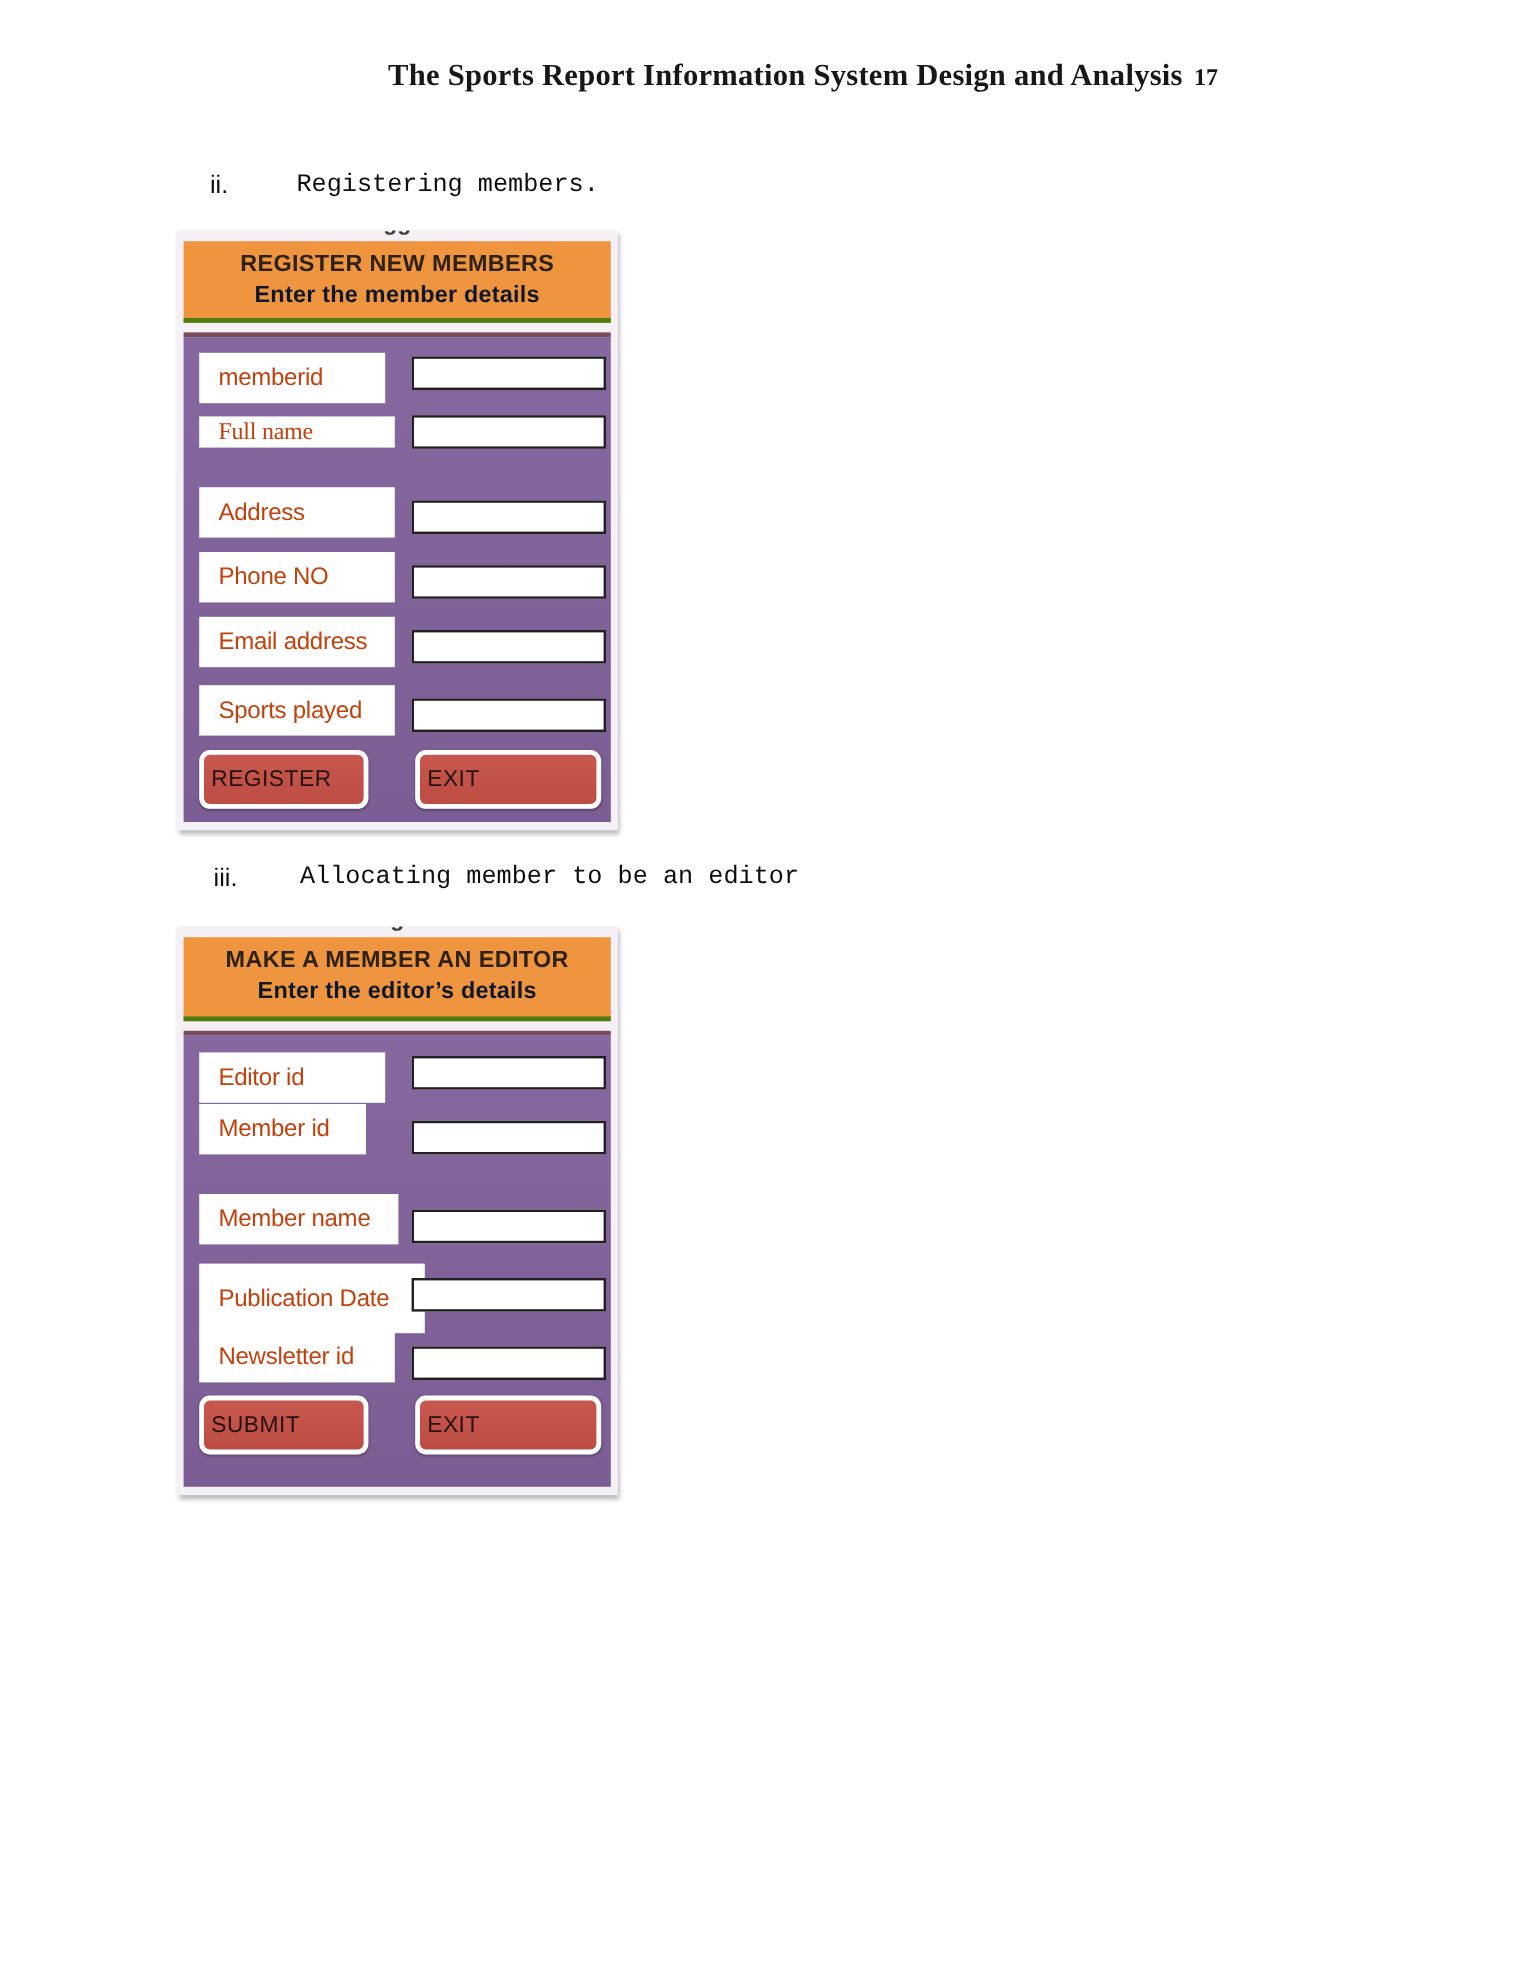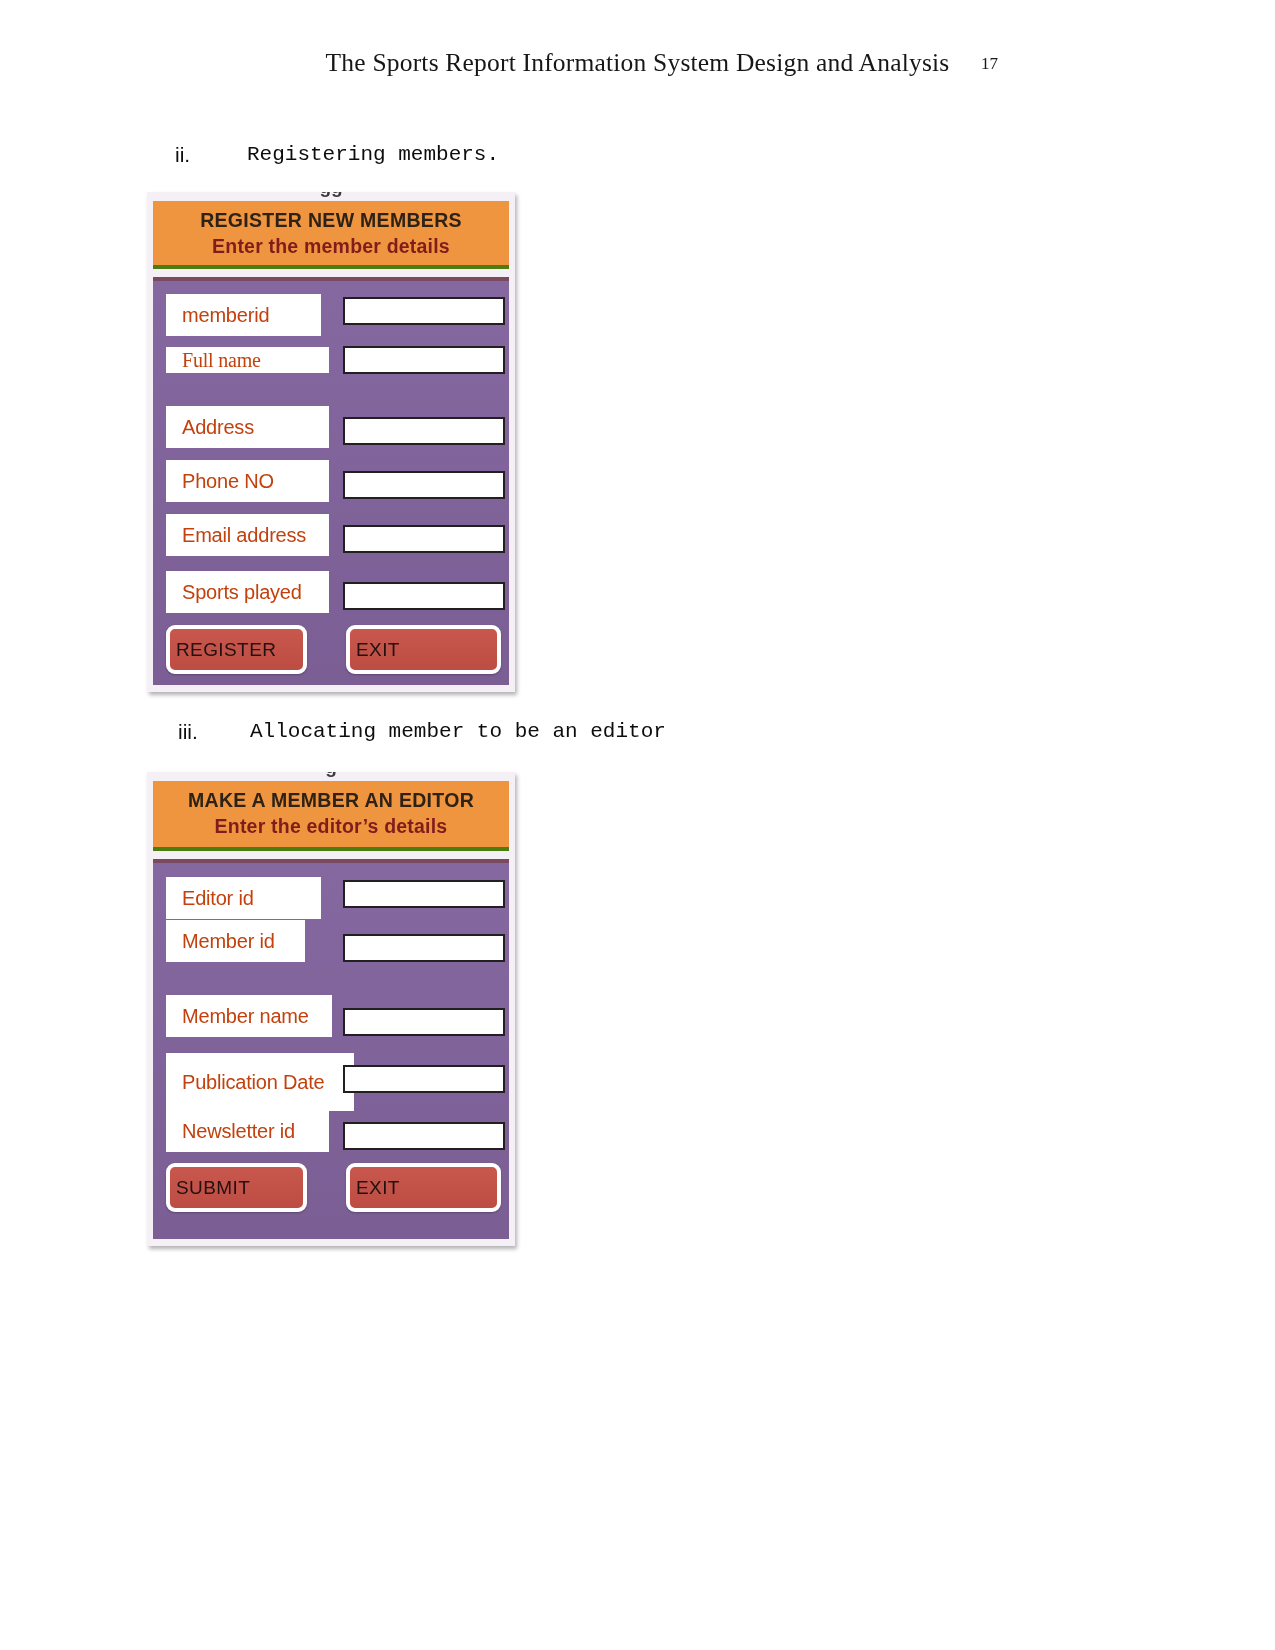--- a/index.html
+++ b/index.html
@@ -12,41 +12,42 @@
     height: 1650px;
     position: relative;
     font-family: "Liberation Sans", sans-serif;
     overflow: hidden;
   }
 
   
   .page-header {
     position: absolute;
     top: 48px;
-    left: 0;
+    left: 17px;
     width: 1120px;
     height: 44px;
+    font-weight: bold;
   }
   .header-title {
     position: absolute;
     left: 0;
     top: 0;
     width: 1275px;
     text-align: center;
     font-family: "Liberation Serif", serif;
     font-size: 25.5px;
     color: #171717;
     letter-spacing: 0.2px;
   }
   .header-pageno {
     position: absolute;
     right: 122px;
     top: 6px;
     font-family: "Liberation Serif", serif;
-    font-size: 17px;
+    font-size: 20px;
     color: #171717;
   }
 
   
   .list-line {
     position: absolute;
     height: 30px;
     font-size: 21px;
     color: #0d0d0d;
     white-space: nowrap;
@@ -100,21 +101,21 @@
   .dlg-header .t1 {
     font-size: 19.5px;
     font-weight: bold;
     color: #2e2216;
     letter-spacing: 0.3px;
     line-height: 26px;
   }
   .dlg-header .t2 {
     font-size: 19.5px;
     font-weight: bold;
-    color: #7f1d1d;
+    color: #0f172a;
     letter-spacing: 0.2px;
     line-height: 27px;
   }
 
   .dlg-body {
     position: absolute;
     background: #7f6399;
     background: linear-gradient(180deg,#85689f 0%, #7a5e94 100%);
     border-top: 4px solid #7a4a5e;
     box-sizing: border-box;

